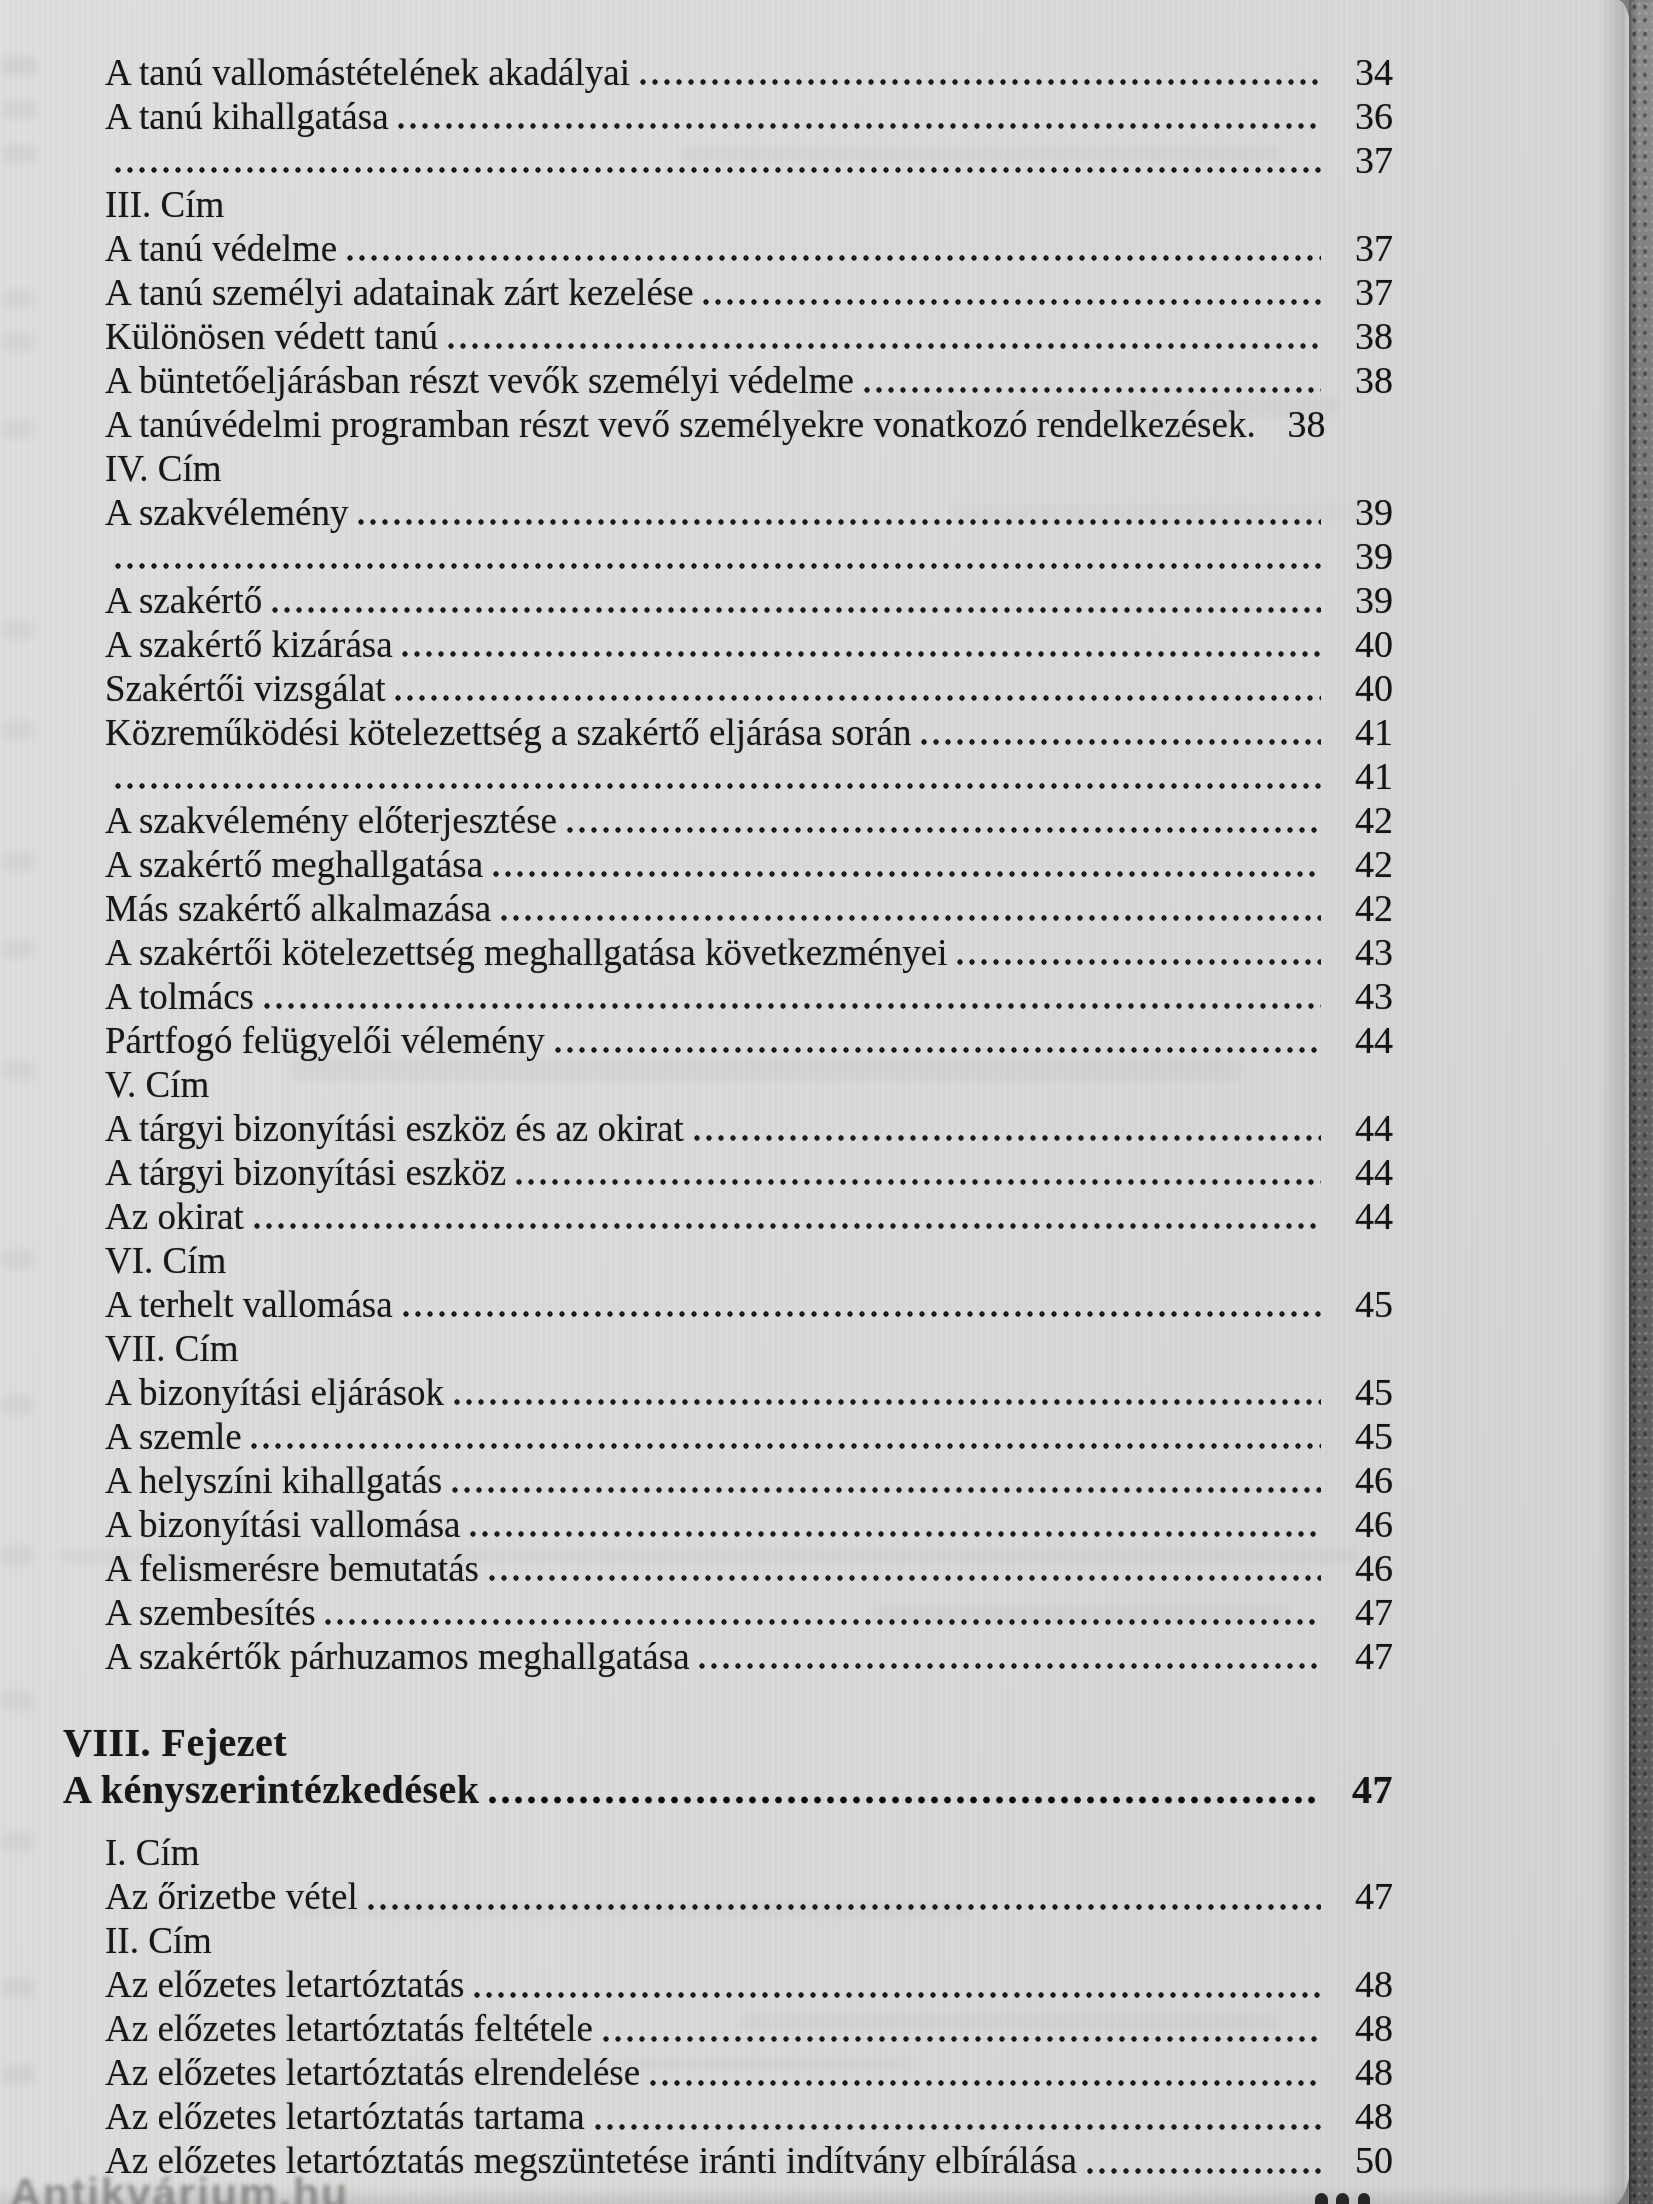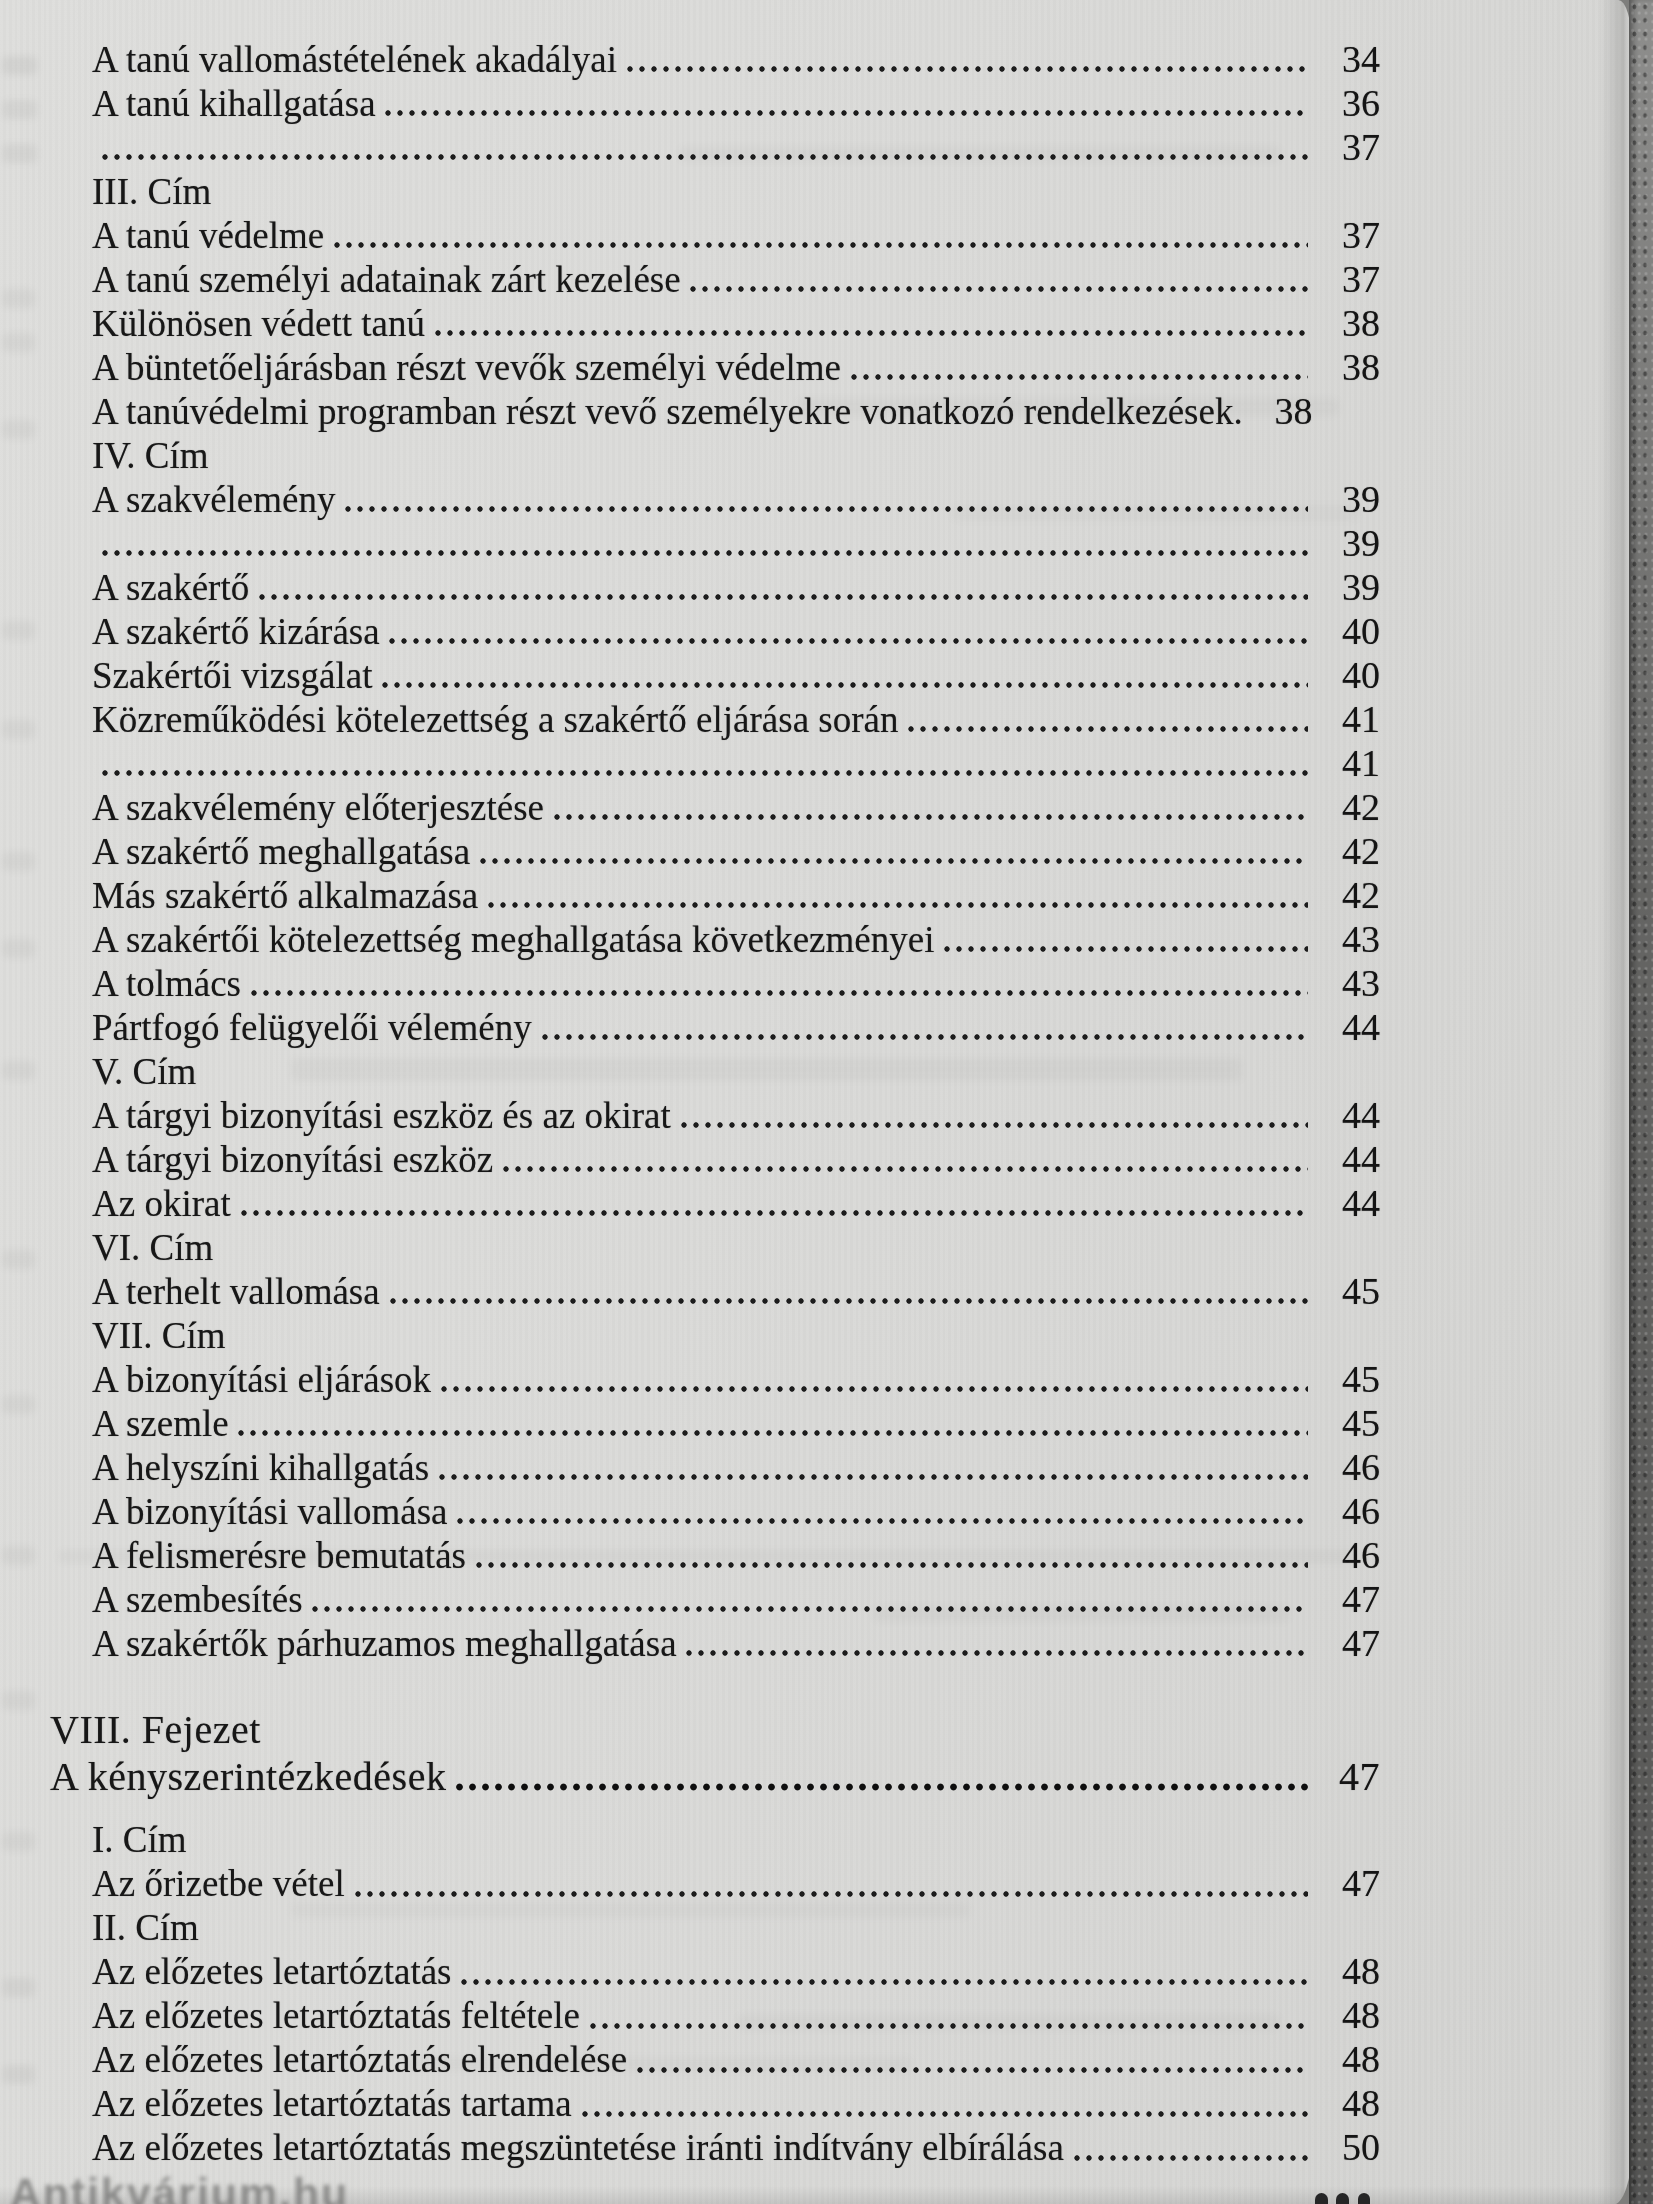--- a/index.html
+++ b/index.html
@@ -34,41 +34,41 @@
     background-color:#7b7b79;
     background-image:
       radial-gradient(rgba(25,25,25,.50) 1.6px, rgba(0,0,0,0) 2.2px),
       radial-gradient(rgba(235,235,235,.22) 1px, rgba(0,0,0,0) 1.6px),
       linear-gradient(to bottom, rgba(200,200,200,.25), rgba(0,0,0,.18) 40%, rgba(0,0,0,.30));
     background-size:10.7px 13.6px, 6.8px 8.7px, 100% 100%;
     box-shadow: inset 5.8px 0 7.8px -2.9px rgba(0,0,0,.45);
   }
   
   .toc{
-    position:absolute;left:0;top:35px;width:1378px;margin:2px;padding:0 0 0 90px;
+    position:absolute;left:0;top:35px;width:1378px;margin:15px;padding:0 0 0 90px;
     box-sizing:border-box;list-style:none;
   }
   .row{display:flex;align-items:flex-end;height:44px;}
   .row .t{
     font:37px/43px "Liberation Serif",serif;color:#171717;white-space:nowrap;
     text-shadow:0 0 1px rgba(25,25,25,.45);
   }
   .row .num{
     font:38px/43px "Liberation Serif",serif;color:#141414;min-width:64px;text-align:right;
     text-shadow:0 0 1px rgba(25,25,25,.45);
   }
   .leader{
     flex:1 1 auto;min-width:0;height:43px;margin:0 7.8px 0 6.8px;
     background-image:radial-gradient(circle,#1c1c1c 2.3px,rgba(0,0,0,0) 3px);
     background-size:12px 7.8px;background-repeat:repeat-x;
     background-position:left calc(100% - 7.8px);
   }
   .row.noleader .leader{flex:0 0 1.9px;margin:0 3.9px 0 0;background:none;}
   .row.chapter{height:47px;margin-left:-42px;}
-  .row.chapter .t,.row.chapter .num{font-weight:400;font-size:40px;letter-spacing:0.5px;}
+  .row.chapter .t,.row.chapter .num{font-weight:700;font-size:40px;letter-spacing:0.5px;}
   .row.chapter .leader{
     background-image:radial-gradient(circle,#0e0e0e 2.9px,rgba(0,0,0,0) 3.7px);
     background-size:13px 9.7px;background-position:left calc(100% - 6.8px);
   }
   .gap{height:39px;}
   .gap.small{height:19.4px;}
   
   .ghost{position:absolute;background:#6f6f6d;border-radius:5.8px;filter:blur(3.9px);pointer-events:none;}
   
   .watermark{

